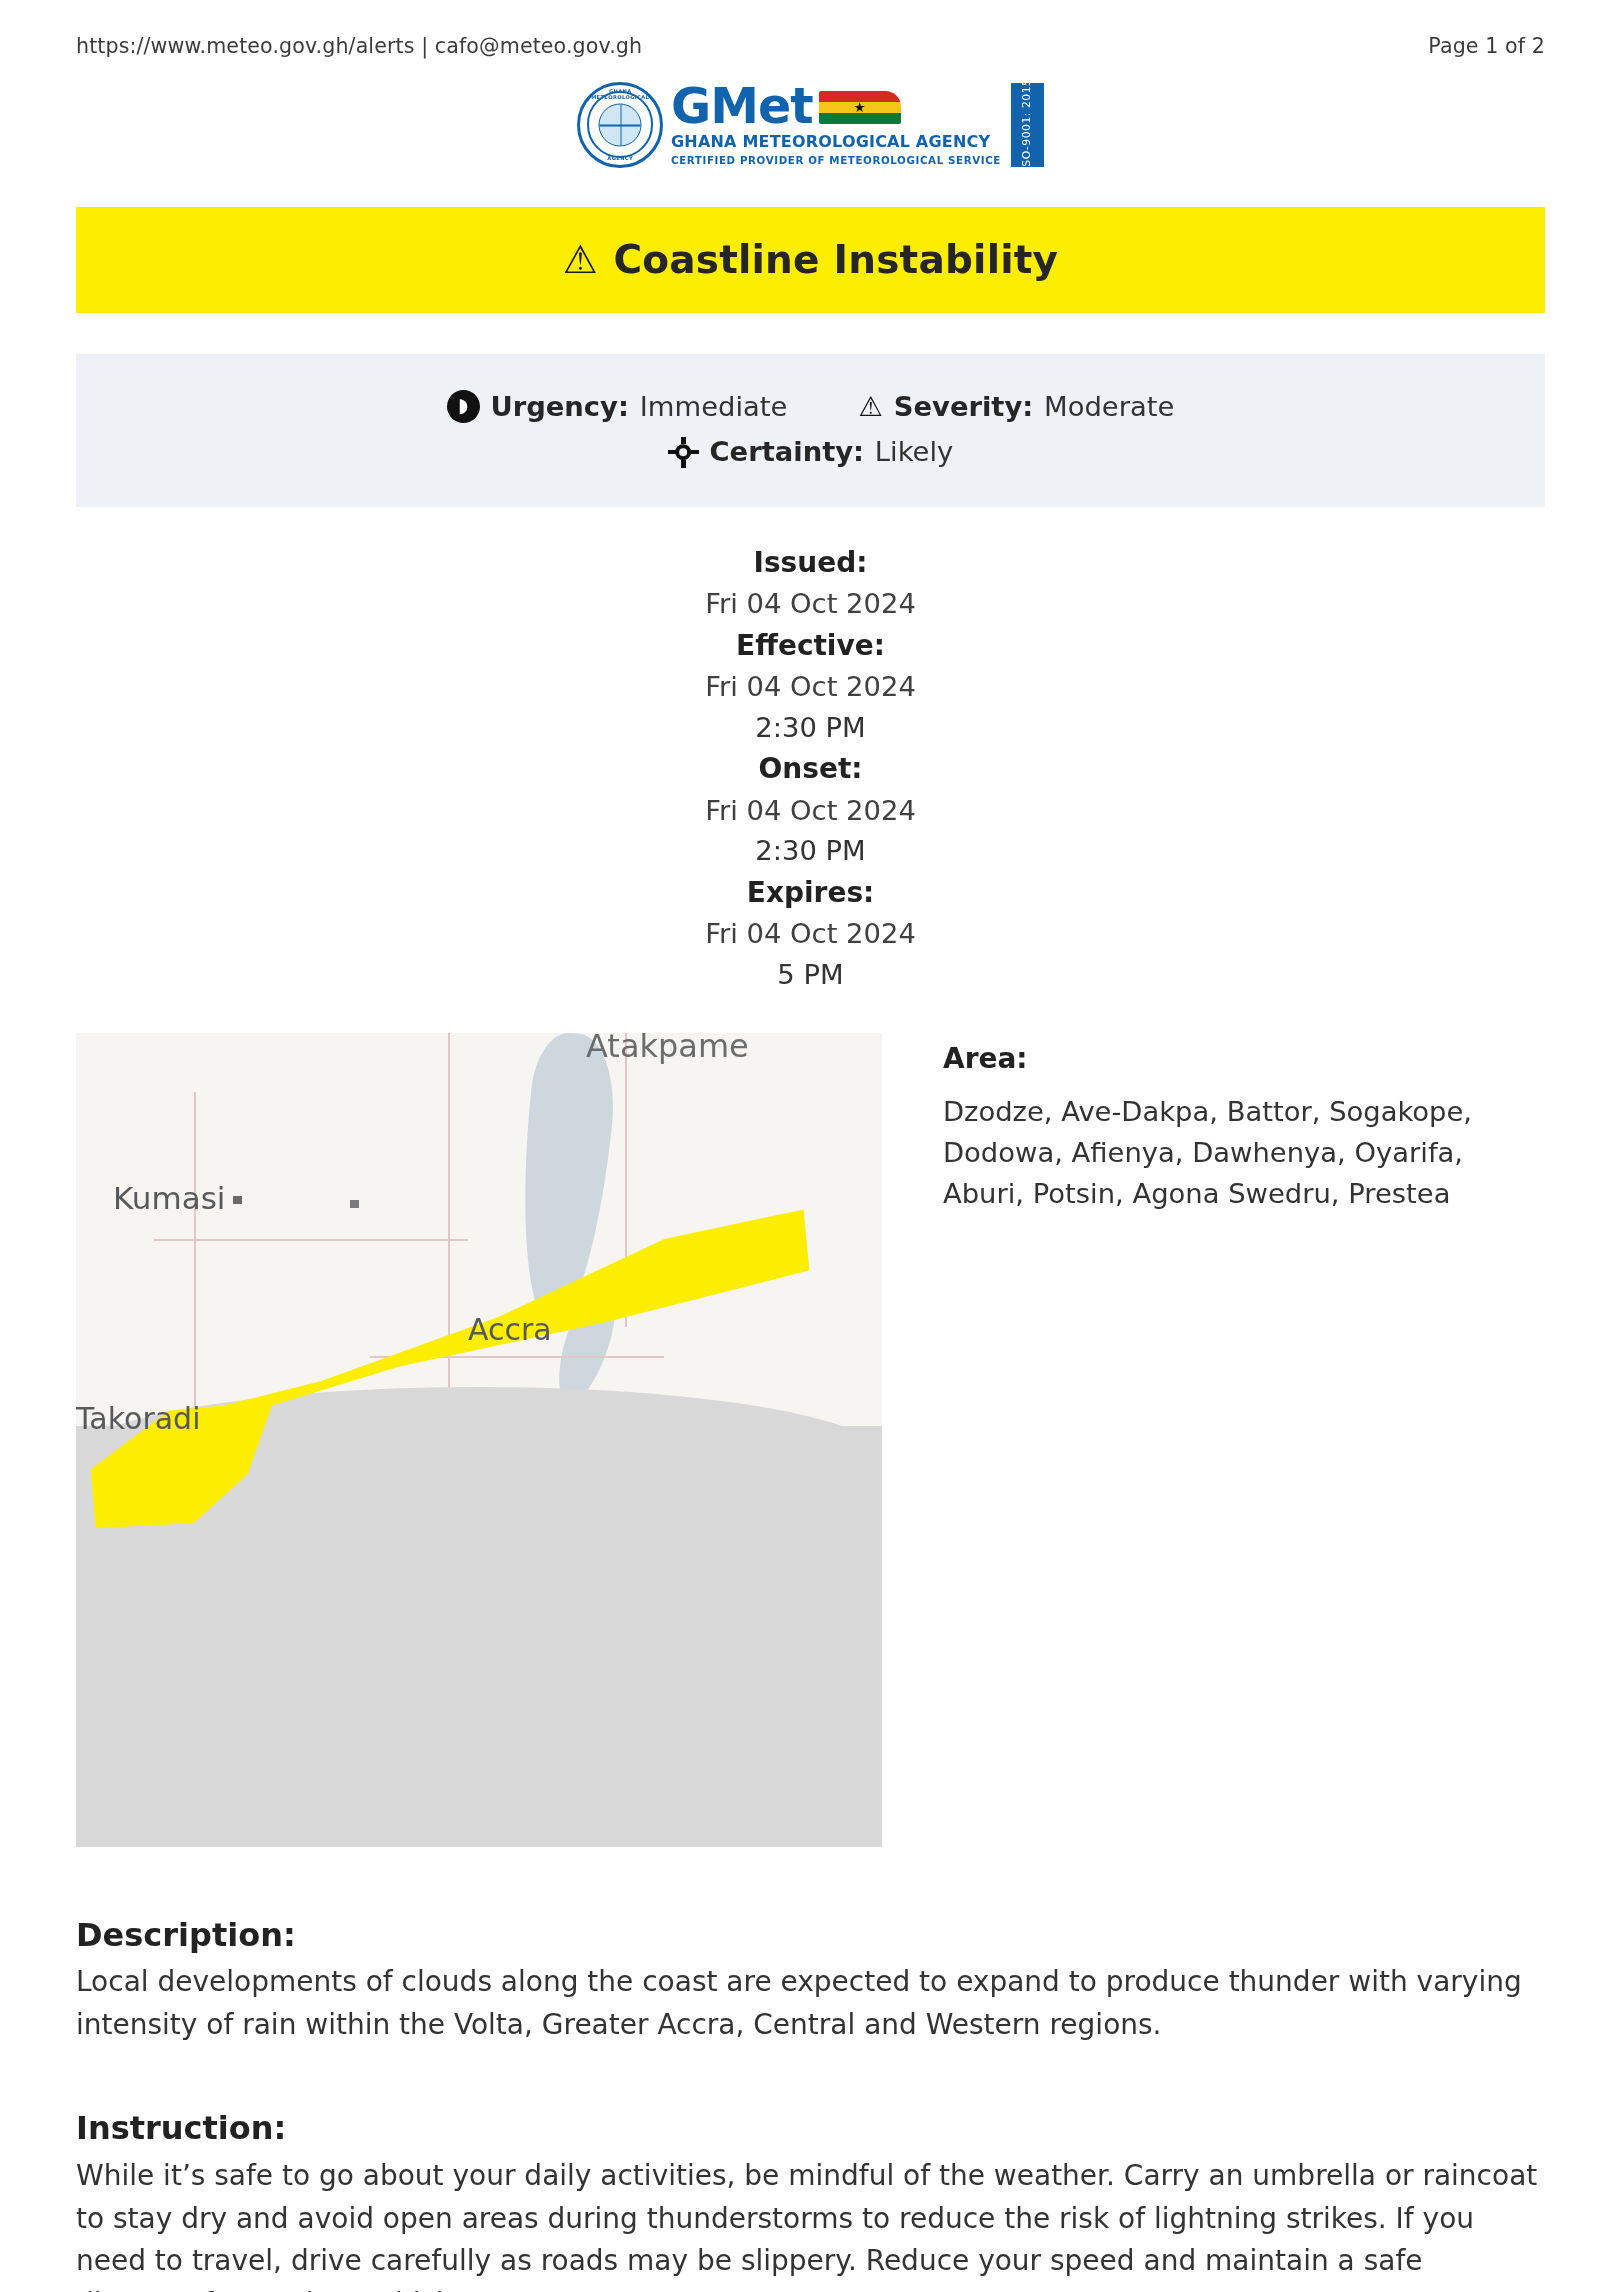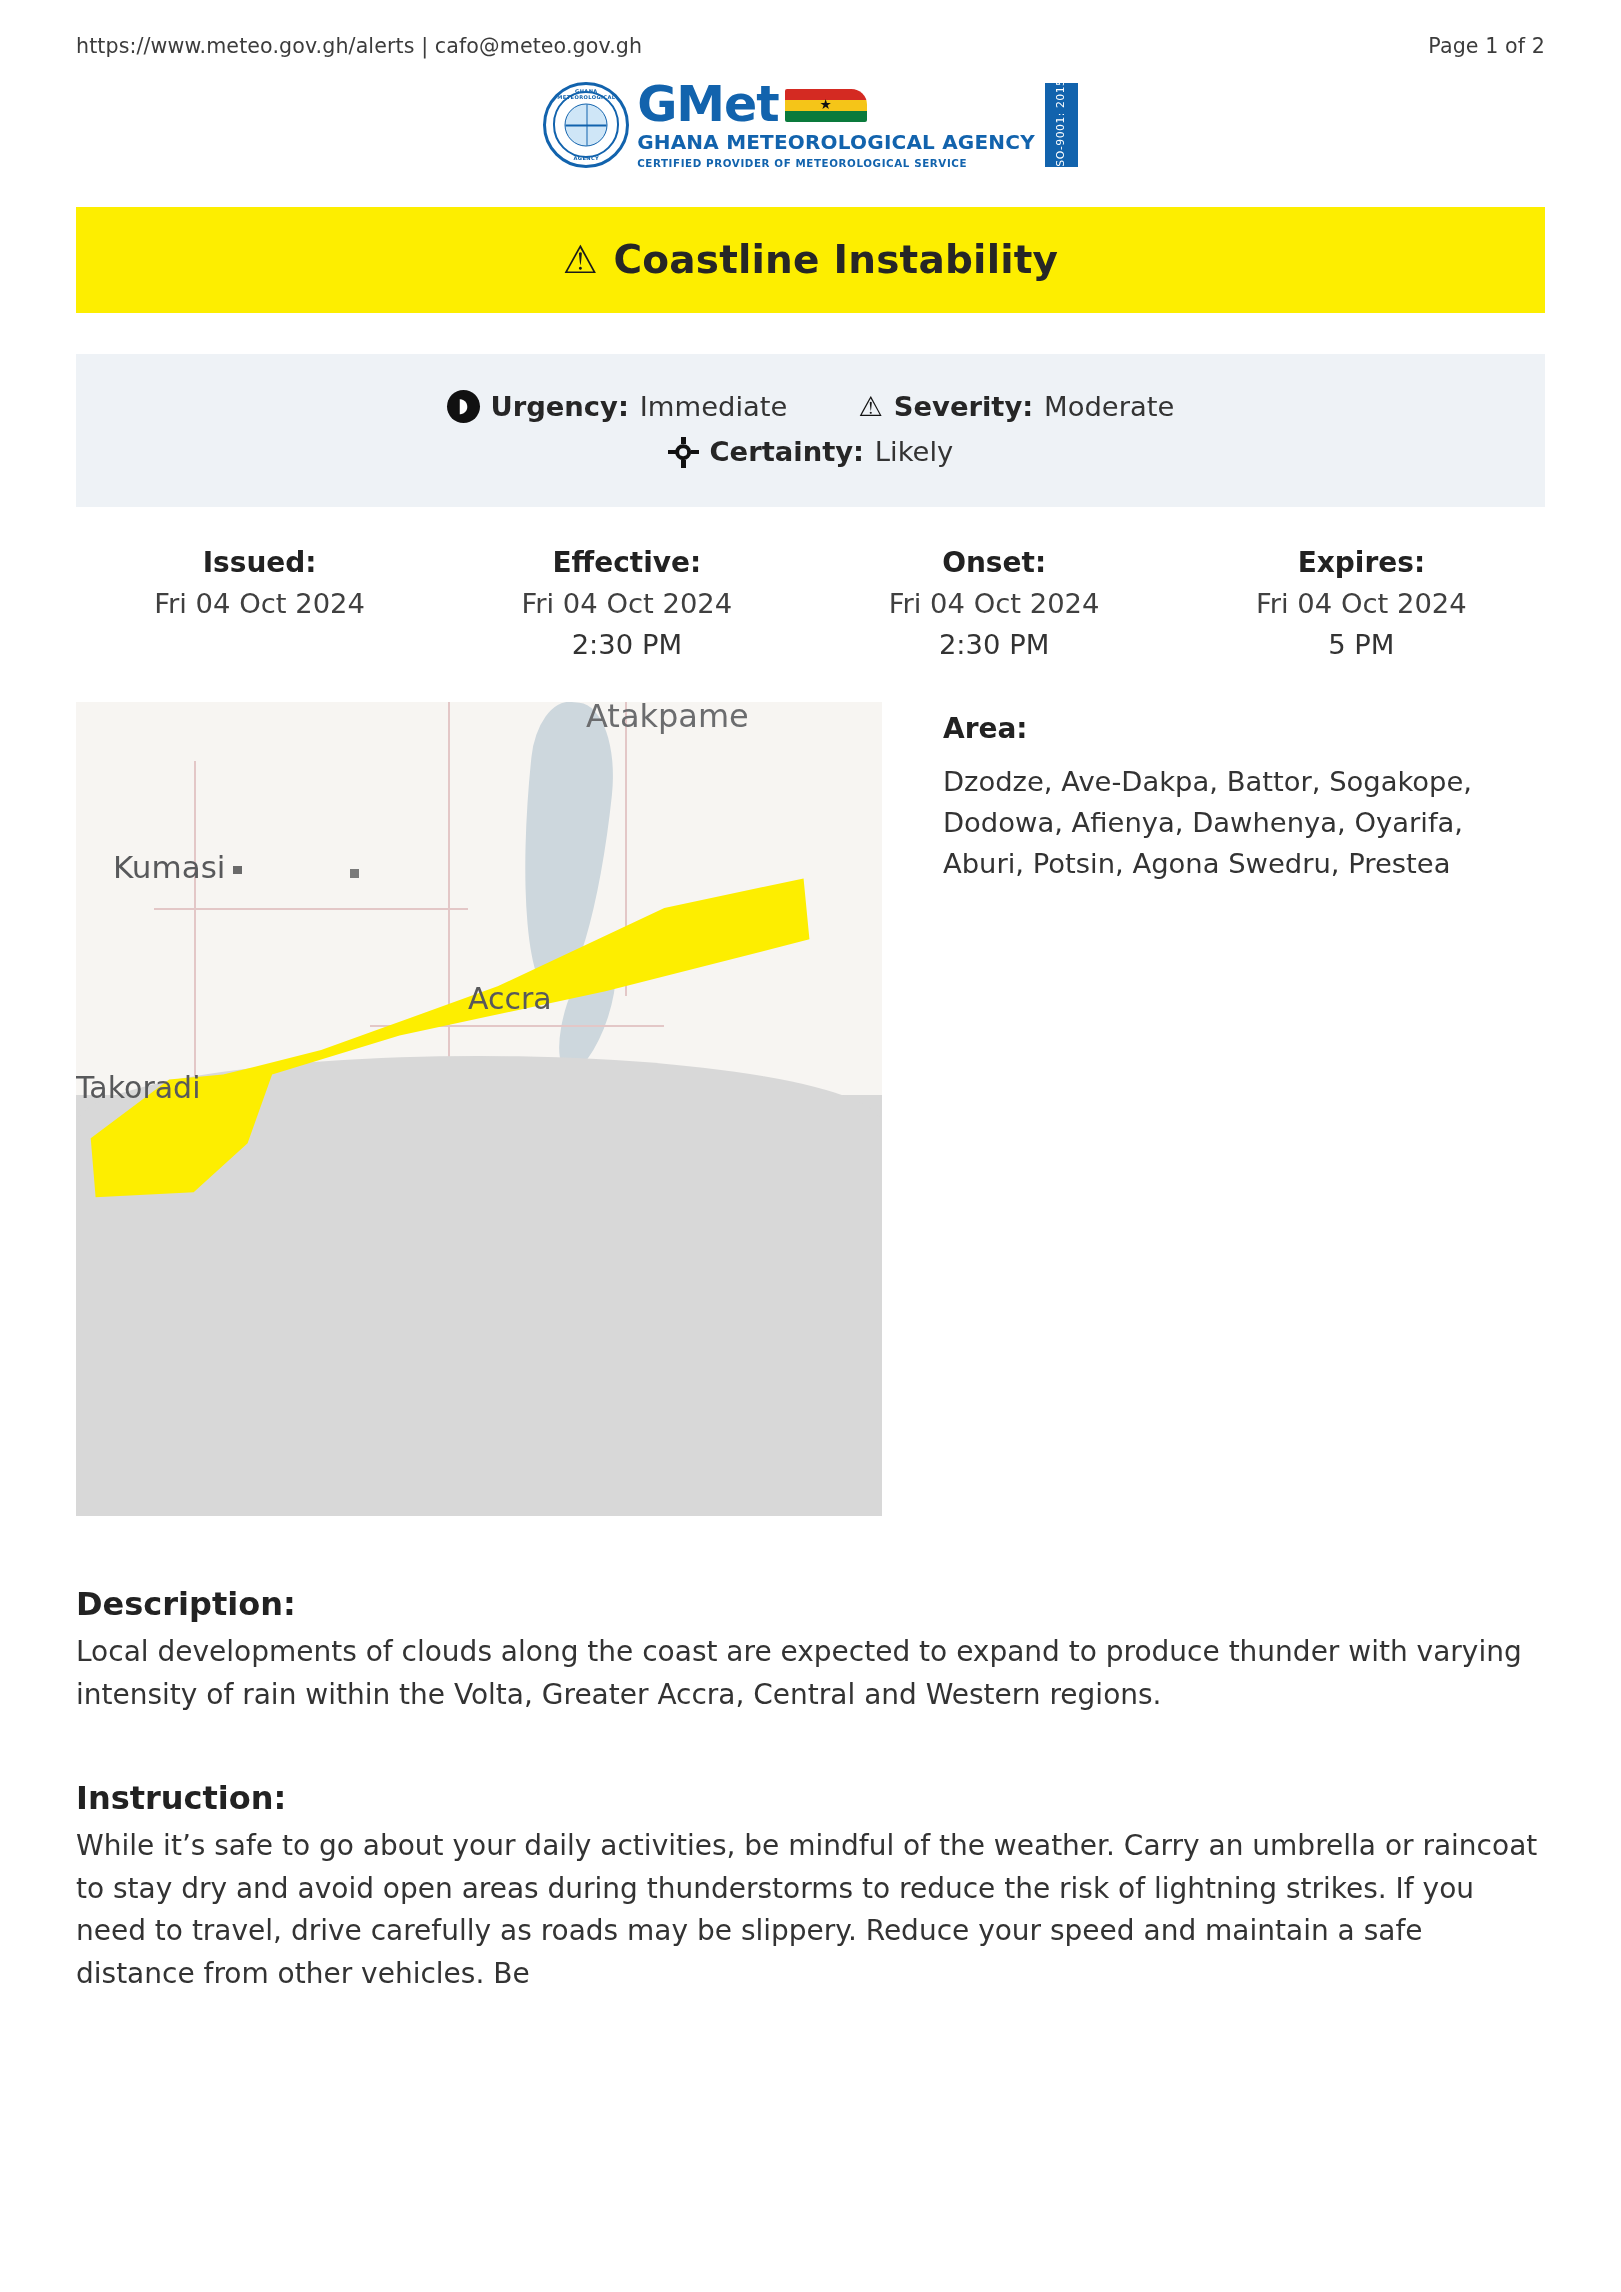--- a/index.html
+++ b/index.html
@@ -134,21 +134,21 @@
   .flag .star {
     position: absolute;
     left: 50%;
     top: 50%;
     transform: translate(-50%, -50%);
     color: #111;
     font-size: 13.7px;
     line-height: 1;
   }
   .agency-name {
-    font-size: 20px;
+    font-size: 16px;
     font-weight: bold;
     color: #1263ad;
     letter-spacing: 0.2px;
     margin-top: 2px;
   }
   .agency-sub {
     font-size: 10.3px;
     font-weight: bold;
     color: #1263ad;
     letter-spacing: 0.6px;
@@ -259,20 +259,21 @@
   }
   .icon-target .tick.t { left: 50%; top: 0; width: 4.9px; height: 7.8px; margin-left: -2.5px; }
   .icon-target .tick.b { left: 50%; bottom: 0; width: 4.9px; height: 7.8px; margin-left: -2.5px; }
   .icon-target .tick.l { top: 50%; left: 0; height: 4.9px; width: 7.8px; margin-top: -2.5px; }
   .icon-target .tick.r { top: 50%; right: 0; height: 4.9px; width: 7.8px; margin-top: -2.5px; }
 
   
   .times {
     display: flex;
     margin-top: 35px;
+    flex-direction: column;
   }
   .time-col {
     flex: 1;
     text-align: center;
     font-size: 27.4px;
     line-height: 1.48;
   }
   .time-col .t-label {
     font-weight: bold;
     color: #222;

